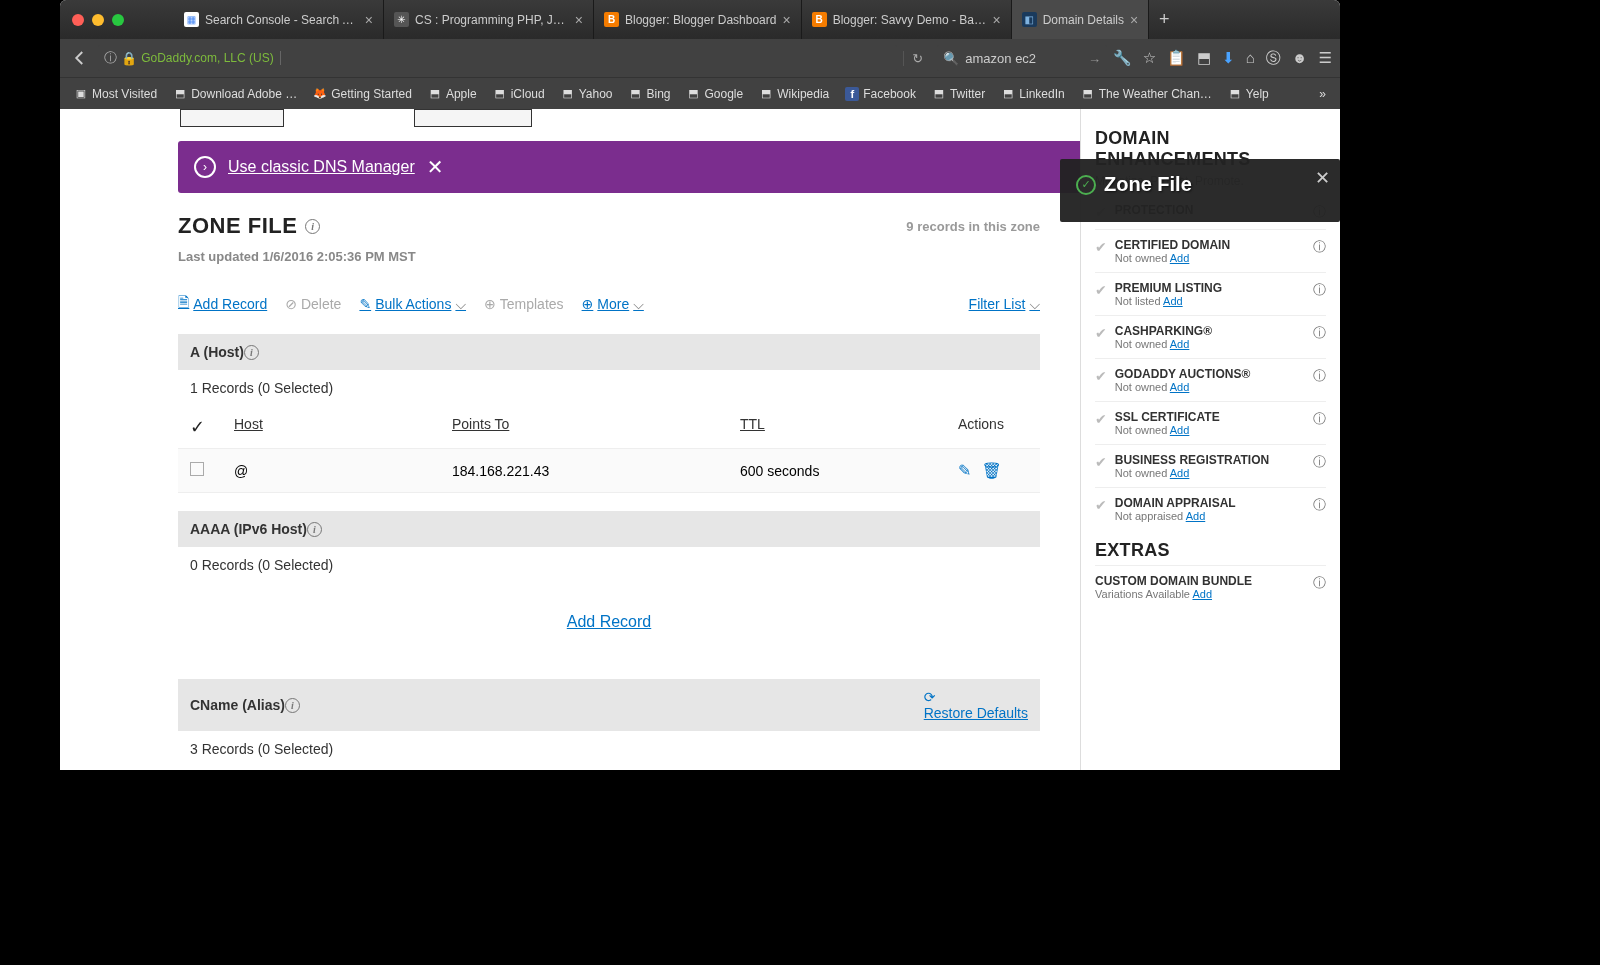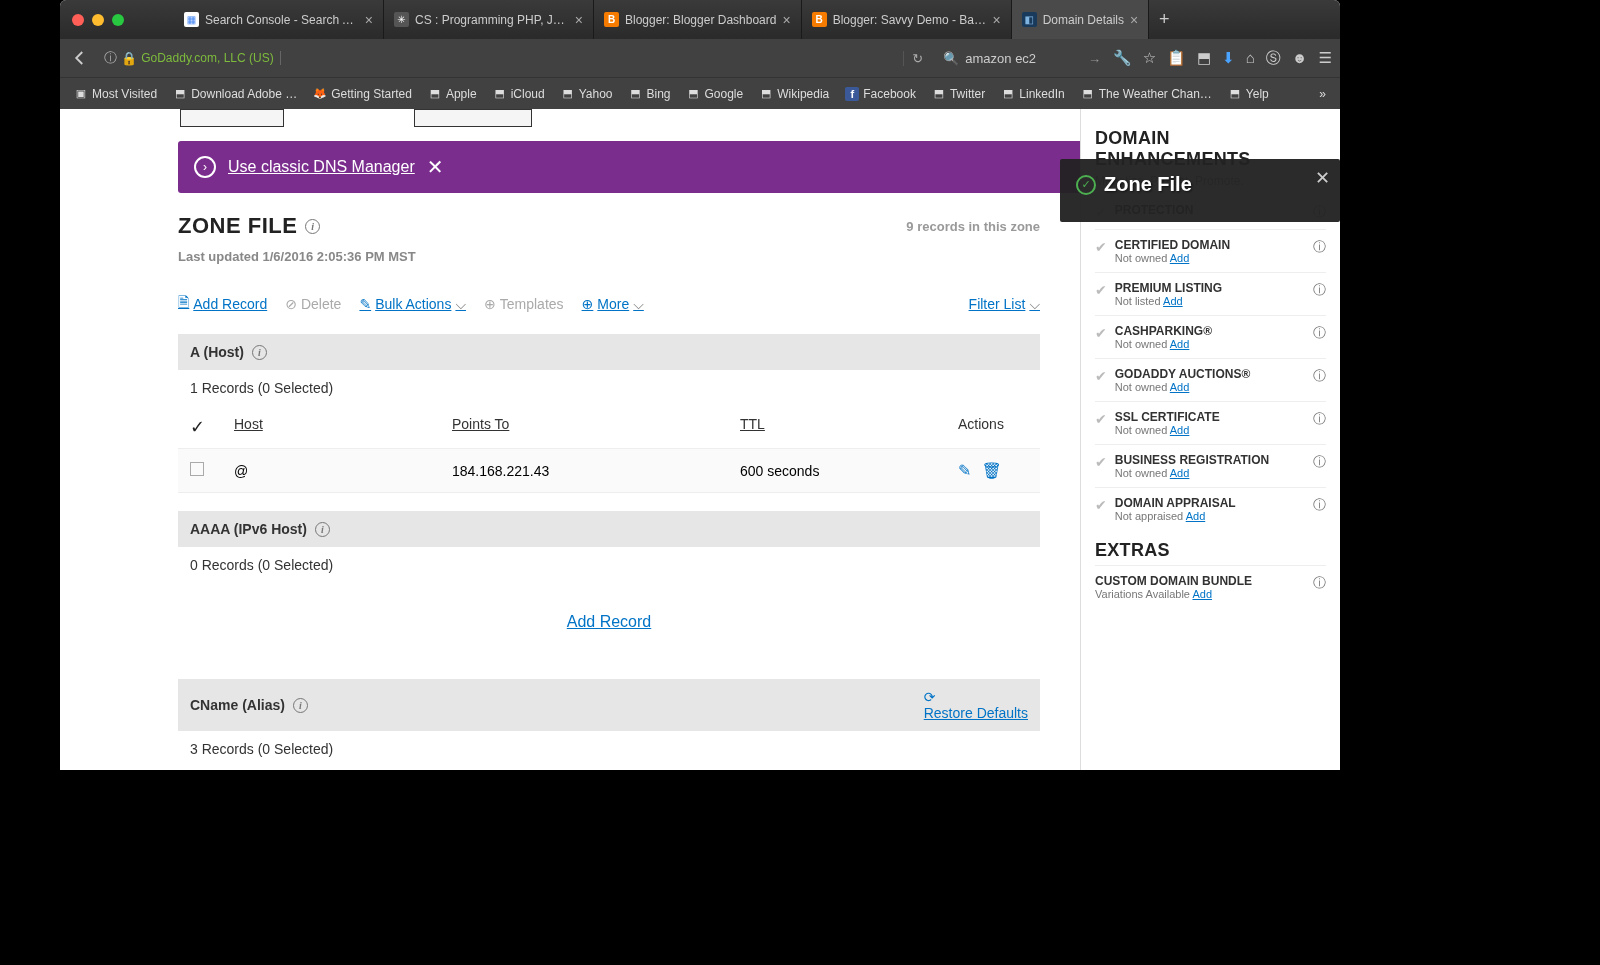--- a/index.html
+++ b/index.html
@@ -40,21 +40,21 @@
 .main{padding:0 20px 0 118px;width:1000px}
 .zfhead{display:flex;align-items:center;justify-content:space-between}
 .zftitle{font-size:22px;font-weight:700;letter-spacing:.5px;color:#222;display:flex;align-items:center;gap:8px}
 .info-i{width:15px;height:15px;border:1.5px solid #777;border-radius:50%;display:inline-flex;align-items:center;justify-content:center;font-size:10px;font-style:italic;color:#777;font-family:Georgia,serif}
 .reccount{color:#999;font-size:13px;font-weight:600}
 .updated{color:#888;font-size:13px;font-weight:600;margin-top:10px}
 .actionsrow{display:flex;align-items:center;gap:18px;margin-top:28px;font-size:14px}
 .alink{color:#0073c6;text-decoration:underline;cursor:pointer;display:flex;align-items:center;gap:4px}
 .dlink{color:#aaa;text-decoration:none;cursor:not-allowed;display:flex;align-items:center;gap:4px}
 .spacer{flex:1}
-.sechead{background:#e6e6e6;padding:10px 12px;margin-top:18px;font-weight:700;color:#333;font-size:14px;display:flex;align-items:center;gap:8px}
+.sechead{background:#e6e6e6;padding:10px 12px;margin-top:18px;font-weight:700;color:#333;font-size:14px;display:flex;align-items:center;gap:0}
 .sechead .right{margin-left:auto;font-weight:400}
 .recmeta{padding:10px 12px;font-size:14px;color:#333}
 .thead{display:flex;padding:10px 12px;font-size:14px;color:#333}
 .thead>div,.trow>div{flex:0 0 auto}
 .c0{width:44px}
 .c1{width:218px}
 .c2{width:288px}
 .c3{width:218px}
 .c4{width:112px;text-align:left}
 .thead .u{text-decoration:underline}

